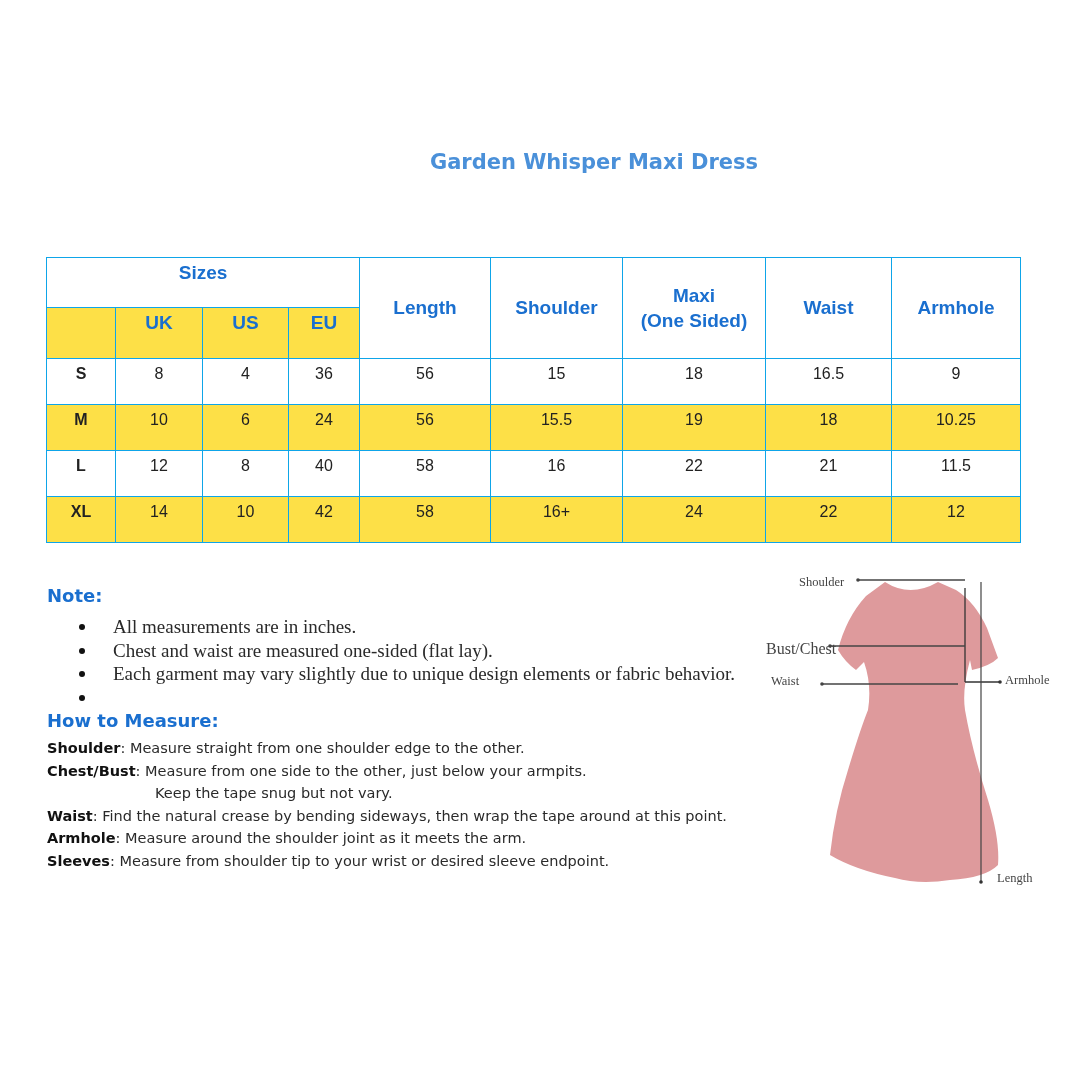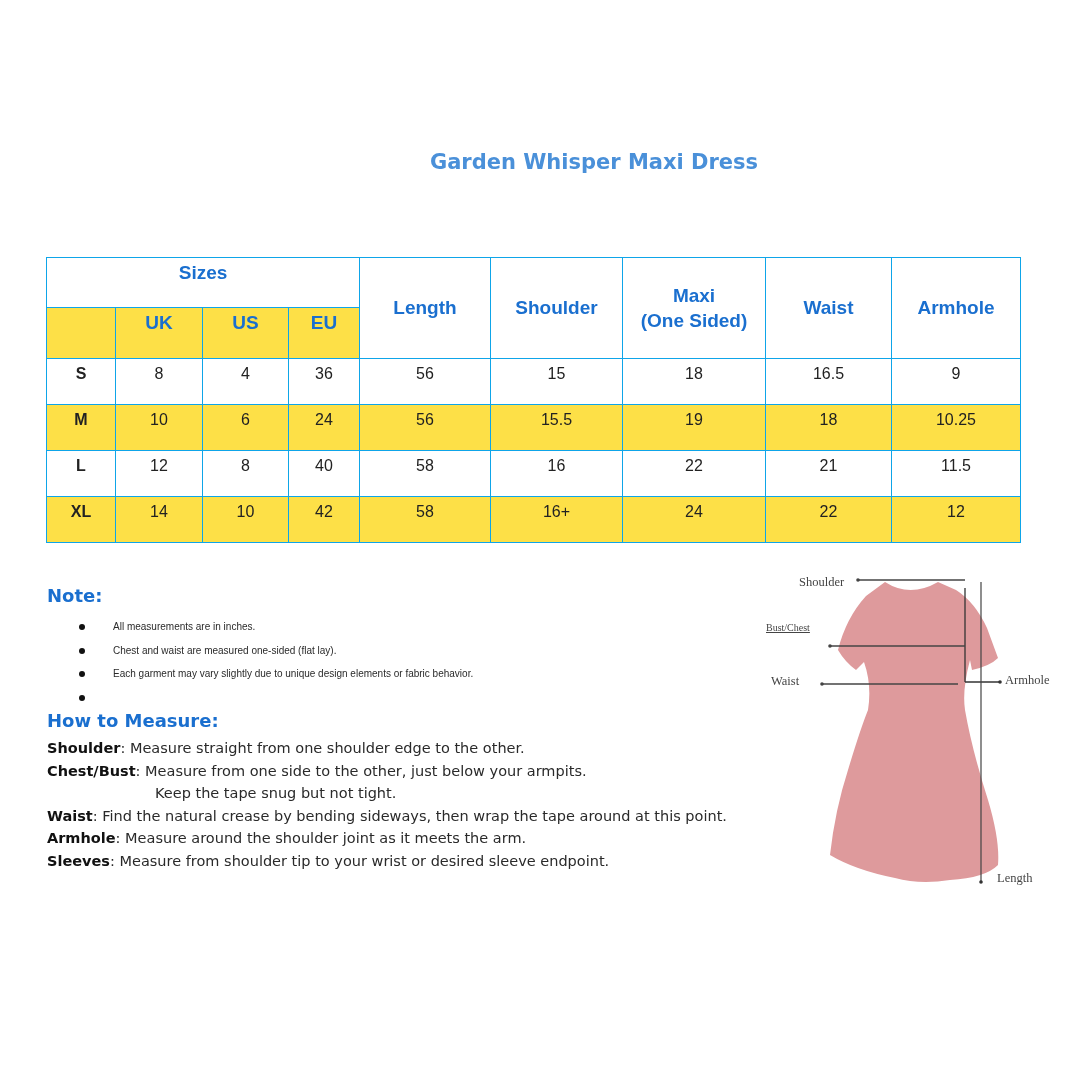--- a/index.html
+++ b/index.html
@@ -5,21 +5,21 @@
   html, body { margin:0; padding:0; background:#ffffff; }
   body { width:1080px; height:1080px; position:relative; overflow:hidden; font-family:"Liberation Sans", sans-serif; color:#1e1e1e; }
   .title { position:absolute; left:0; width:1188px; top:150px; text-align:center; font-family:"DejaVu Sans", sans-serif; font-weight:bold; font-size:21px; color:#4a90d9; }
   table.size { position:absolute; left:46px; top:257px; border-collapse:collapse; font-family:"Liberation Sans", sans-serif; }
   table.size td { border:1px solid #0ea5e9; text-align:center; font-size:16px; color:#222; padding:0; vertical-align:top; }
   .hcell { color:#1a6fcf !important; font-weight:bold; font-size:19px !important; }
   .grey { background:#fde047; }
   .rowlabel { font-weight:bold; }
   td.data { padding-top:6px !important; height:39px; }
   .note-h { position:absolute; left:47px; font-family:"DejaVu Sans", sans-serif; font-weight:bold; font-size:18px; color:#1a6fcf; }
-  ul.notes { position:absolute; left:76px; top:615px; margin:0; padding:0; list-style:none; font-family:Liberation Sans, sans-serif; font-size:10px; color:#2a2a2a; }
+  ul.notes { position:absolute; left:76px; top:615px; margin:0; padding:0; list-style:none; font-family:Liberation Serif, serif; font-size:19px; color:#2a2a2a; }
   ul.notes li { height:23.5px; line-height:23.5px; position:relative; padding-left:37px; white-space:nowrap; }
   ul.notes li .dot { position:absolute; left:3px; top:9px; width:6px; height:6px; border-radius:50%; background:#111; }
   .how { position:absolute; left:47px; top:737px; font-family:"DejaVu Sans", sans-serif; font-size:14.5px; color:#2a2a2a; }
   .how .line { height:22.5px; line-height:22.5px; white-space:nowrap; }
   .how b { color:#111; }
   .indent { padding-left:108px; }
   .diagram { position:absolute; left:760px; top:570px; width:310px; height:330px; }
   .dlabel { position:absolute; font-family:"Liberation Serif", serif; font-size:12.5px; color:#444; white-space:nowrap; }
 </style>
 </head>
@@ -98,21 +98,21 @@
   <li><span class="dot"></span><span>All measurements are in inches.</span></li>
   <li><span class="dot"></span><span>Chest and waist are measured one-sided (flat lay).</span></li>
   <li><span class="dot"></span><span>Each garment may vary slightly due to unique design elements or fabric behavior.</span></li>
   <li><span class="dot"></span></li>
 </ul>
 
 <div class="note-h" style="top:710px;">How to Measure:</div>
 <div class="how">
   <div class="line"><b>Shoulder</b><span>: Measure straight from one shoulder edge to the other.</span></div>
   <div class="line"><b>Chest/Bust</b><span>: Measure from one side to the other, just below your armpits.</span></div>
-  <div class="line indent">Keep the tape snug but not tight.</div>
+  <div class="line indent">Keep the tape snug but not vary.</div>
   <div class="line"><b>Waist</b><span>: Find the natural crease by bending sideways, then wrap the tape around at this point.</span></div>
   <div class="line"><b>Armhole</b><span>: Measure around the shoulder joint as it meets the arm.</span></div>
   <div class="line"><b>Sleeves</b><span>: Measure from shoulder tip to your wrist or desired sleeve endpoint.</span></div>
 </div>
 
 <div class="diagram">
   <svg width="310" height="330" viewBox="0 0 310 330">
 
     <path d="M125,12 Q150,28 178,12 L196,20 Q215,32 227,58 L238,88 Q230,96 212,100 L210,90 Q202,120 205,140 Q212,180 228,230 Q240,270 238,295 Q225,308 190,310 Q160,315 135,308 Q95,300 70,285 Q75,240 88,200 Q100,160 108,140 Q112,115 104,92 L96,100 Q85,92 78,80 Q86,48 106,26 Z" fill="#de9a9c"></path>
 
@@ -126,17 +126,17 @@
     <line x1="70" y1="76" x2="205" y2="76" stroke="#444" stroke-width="1.3"></line>
     <circle cx="70" cy="76" r="1.8" fill="#444"></circle>
 
     <line x1="62" y1="114" x2="198" y2="114" stroke="#444" stroke-width="1.3"></line>
     <circle cx="62" cy="114" r="1.8" fill="#444"></circle>
 
     <line x1="221" y1="12" x2="221" y2="312" stroke="#444" stroke-width="1.2"></line>
     <circle cx="221" cy="312" r="1.8" fill="#333"></circle>
   </svg>
   <span class="dlabel" style="left:39px;top:5px;">Shoulder</span>
-  <span class="dlabel" style="left:6px;top:52px;font-size:10px;text-decoration:underline;">Bust/Chest</span>
+  <span class="dlabel" style="left:6px;top:70px;font-size:16px;">Bust/Chest</span>
   <span class="dlabel" style="left:11px;top:104px;">Waist</span>
   <span class="dlabel" style="left:245px;top:103px;">Armhole</span>
   <span class="dlabel" style="left:237px;top:301px;">Length</span>
 </div>
 
 </body></html>

